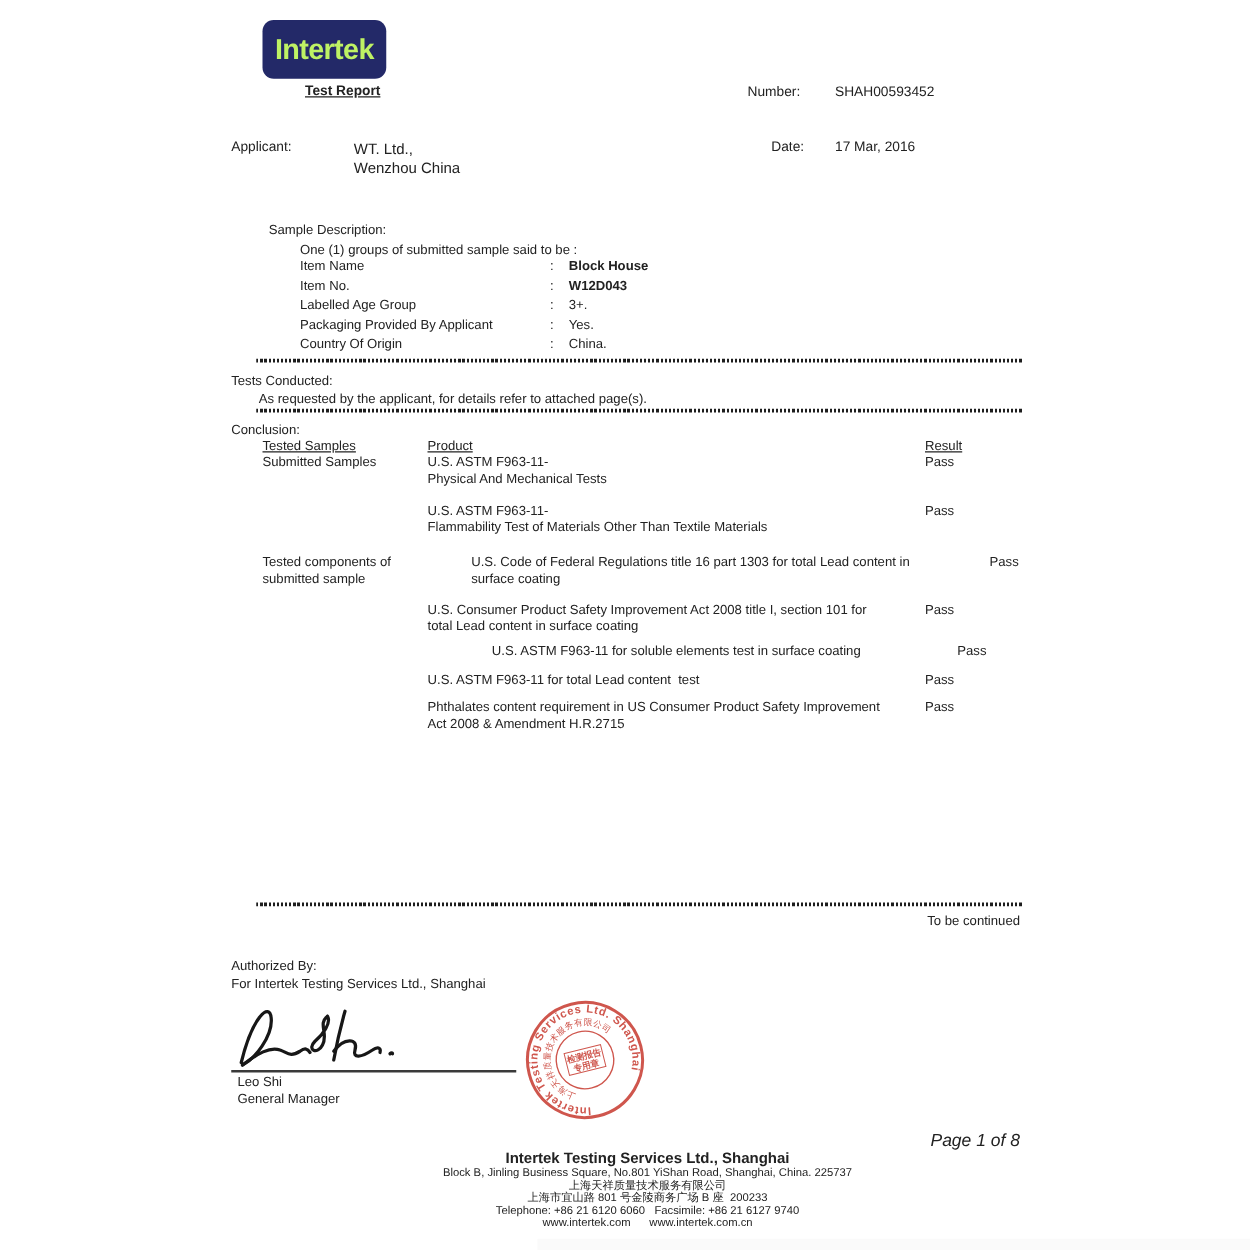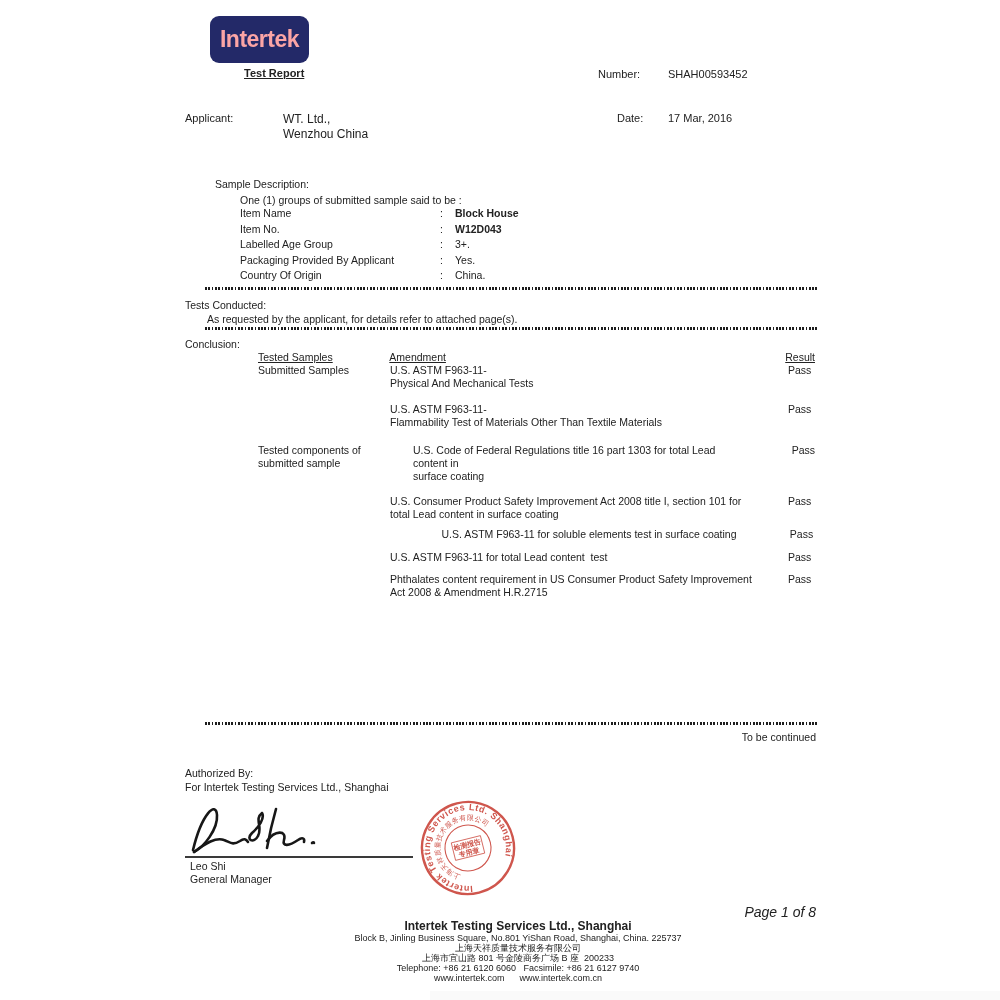--- a/index.html
+++ b/index.html
@@ -2,21 +2,21 @@
 <html><head>
 <meta charset="utf-8">
 <style>
   * { margin:0; padding:0; box-sizing:border-box; }
   html,body { width:1000px; height:1000px; background:#fff; }
   body { font-family:"Liberation Sans", sans-serif; color:#222; position:relative; }
   .page { position:absolute; left:0; top:0; width:1000px; height:1000px; background:#fff; overflow:hidden; }
 
   .logo { position:absolute; left:210px; top:16px; width:99px; height:47px;
           background:#232968; border-radius:9px; display:flex; align-items:center; justify-content:center; }
-  .logo span { color:#fca5a5; font-size:23px; font-weight:bold; letter-spacing:-0.5px; }
+  .logo span { color:#bef264; font-size:23px; font-weight:bold; letter-spacing:-0.5px; }
 
   .doc-title { position:absolute; left:244px; top:67px; font-size:11px; font-weight:bold; text-decoration:underline; }
 
   .lbl { font-size:11px; }
   .num-label  { position:absolute; left:598px; top:68px; }
   .num-value  { position:absolute; left:668px; top:68px; font-size:11px; }
   .app-label  { position:absolute; left:185px; top:112px; }
   .app-value  { position:absolute; left:283px; top:112px; font-size:12px; line-height:14.5px; white-space:pre-wrap; }
   .date-label { position:absolute; left:617px; top:112px; }
   .date-value { position:absolute; left:668px; top:112px; font-size:11px; }
@@ -32,21 +32,21 @@
   .dotline { position:absolute; left:205px; width:613px; height:3px;
              background-image:repeating-linear-gradient(90deg,#1d1d1d 0 1.7px, transparent 1.7px 3.3px); }
   .dot1 { top:287px; } .dot2 { top:327px; } .dot3 { top:722px; }
 
   .tests-title { position:absolute; left:185px; top:299px; font-size:10.5px; }
   .tests-note  { position:absolute; left:207px; top:313px; font-size:10.5px; }
 
   .concl { position:absolute; left:185px; top:338px; width:630px; font-size:10.5px; }
   .ctable { margin-left:25px; margin-top:1px; }
   .crow { display:flex; line-height:13px; }
-  .c1 { width:132px; white-space:pre-wrap;margin-left:48px; }
+  .c1 { width:132px; white-space:pre-wrap; }
   .c2 { width:398px; white-space:pre-wrap; }
   .c3 { flex:1; }
   .u  { text-decoration:underline; }
   .mt13 { margin-top:13px; } .mt15 { margin-top:15px;gap:44px; } .mt12 { margin-top:12px; }
   .mt7 { margin-top:7px;text-align:center; } .mt10 { margin-top:10px; } .mt9 { margin-top:9px;justify-content:flex-end; }
 
   .continued { position:absolute; right:184px; top:731px; font-size:10.5px; }
 
   .auth { position:absolute; left:185px; top:766px; font-size:10.5px; line-height:14px; }
 
@@ -118,21 +118,21 @@
   <div class="tests-title">Tests Conducted:</div>
   <div class="tests-note">As requested by the applicant, for details refer to attached page(s).</div>
 
   <div class="dotline dot2"></div>
 
   <div class="concl">
     <div class="section-title">Conclusion:</div>
     <div class="ctable">
       <div class="crow">
         <div class="c1 u">Tested Samples</div>
-        <div class="c2 u">Amendment</div>
+        <div class="c2 u">Product</div>
         <div class="c3 u">Result</div>
       </div>
       <div class="crow">
         <div class="c1">Submitted Samples</div>
         <div class="c2">U.S. ASTM F963-11-
 Physical And Mechanical Tests</div>
         <div class="c3">Pass</div>
       </div>
       <div class="crow mt13">
         <div class="c1"></div>

